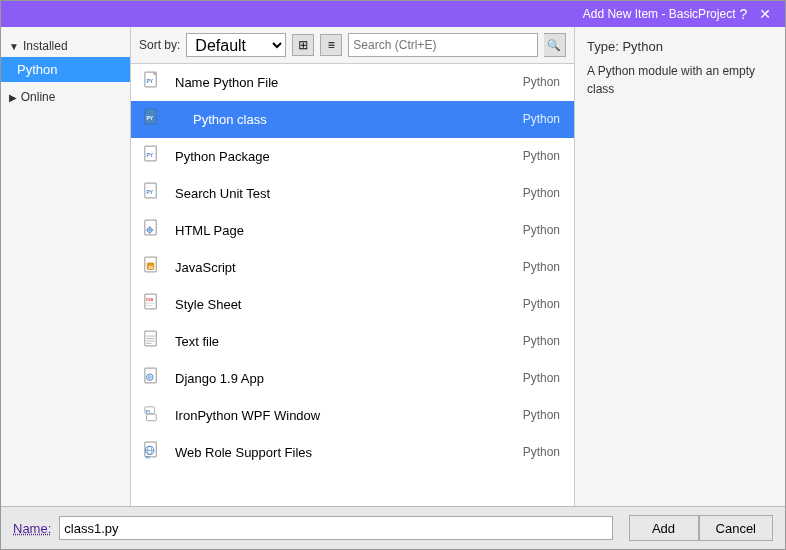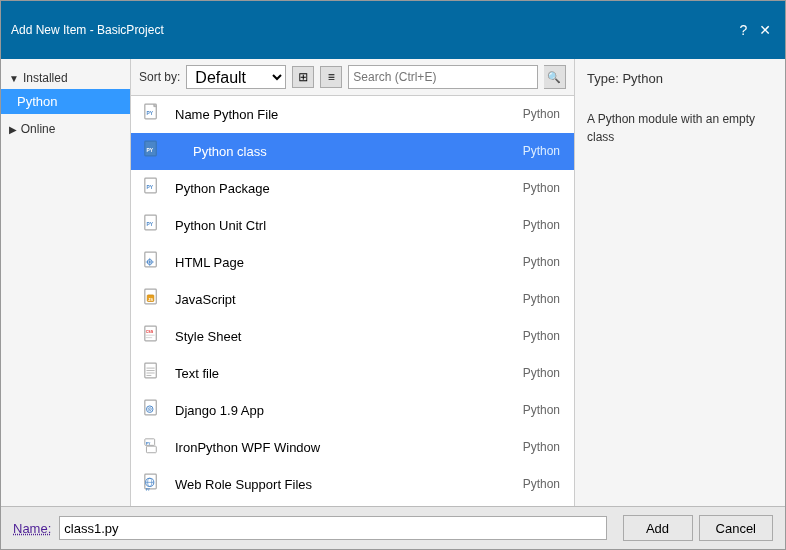--- a/index.html
+++ b/index.html
@@ -15,26 +15,26 @@
     .dialog {
       width: 786px;
       height: 550px;
       background: #f5f5f5;
       border: 1px solid #999;
       box-shadow: 2px 2px 8px rgba(0,0,0,0.4);
       display: flex;
       flex-direction: column;
     }
     .title-bar {
-      background: #0369a1;
+      background: #8b5cf6;
       color: #fff;
-      padding: 22px 10px;
-      display: flex;
-      align-items: center;
-      justify-content: space-between;
+      padding: 6px 10px;
+      display: flex;
+      align-items: center;
+      justify-content: flex-end;
       font-size: 12px;
       flex-shrink: 0;
     }
     .title-bar-buttons {
       display: flex;
       gap: 4px;
     }
     .title-bar-btn {
       color: #fff;
       background: none;
@@ -182,21 +182,21 @@
     .right-panel {
       width: 210px;
       background: #f5f5f5;
       padding: 12px;
       flex-shrink: 0;
       overflow: auto;
     }
     .type-label {
       font-size: 13px;
       color: #333;
-      margin-bottom: 24px;
+      margin-bottom: 8px;
     }
     .type-desc {
       font-size: 12px;
       color: #333;
       line-height: 1.5;
     }
     
     .items-list::-webkit-scrollbar { width: 8px; }
     .items-list::-webkit-scrollbar-track { background: #f0f0f0; }
     .items-list::-webkit-scrollbar-thumb { background: #bbb; border: 1px solid #999; }
@@ -220,21 +220,20 @@
     .name-input {
       flex: 1;
       height: 24px;
       font-size: 13px;
       border: 1px solid #aaa;
       padding: 0 4px;
       background: #fff;
     }
     .action-buttons {
       display: flex;
-      gap: 6px;
       margin-left: 8px;
     }
     .action-btn {
       height: 26px;
       min-width: 70px;
       font-size: 13px;
       border: 1px solid #aaa;
       background: #e8e8e8;
       cursor: pointer;
       padding: 0 16px;
@@ -321,21 +320,21 @@
           <span class="item-category">Python</span>
         </div>
 
         <div class="list-item">
           <div class="item-icon">
             <svg viewBox="0 0 22 26" width="18" height="22">
               <rect x="1" y="1" width="14" height="18" rx="1" fill="white" stroke="#aaa" stroke-width="1.5"></rect>
               <text x="3" y="14" font-size="6" font-weight="bold" fill="#4a86c8" font-family="Arial">PY</text>
             </svg>
           </div>
-          <span class="item-name">Python Unit Ctrl</span>
+          <span class="item-name">Search Unit Test</span>
           <span class="item-category">Python</span>
         </div>
 
         <div class="list-item">
           <div class="item-icon">
             <svg viewBox="0 0 22 26" width="18" height="22">
               <rect x="1" y="1" width="14" height="18" rx="1" fill="white" stroke="#aaa" stroke-width="1.5"></rect>
               <circle cx="7" cy="13" r="3" fill="none" stroke="#4a86c8" stroke-width="1.2"></circle>
               <circle cx="7" cy="13" r="1" fill="#4a86c8"></circle>
               <line x1="2" y1="13" x2="12" y2="13" stroke="#4a86c8" stroke-width="0.8"></line>

